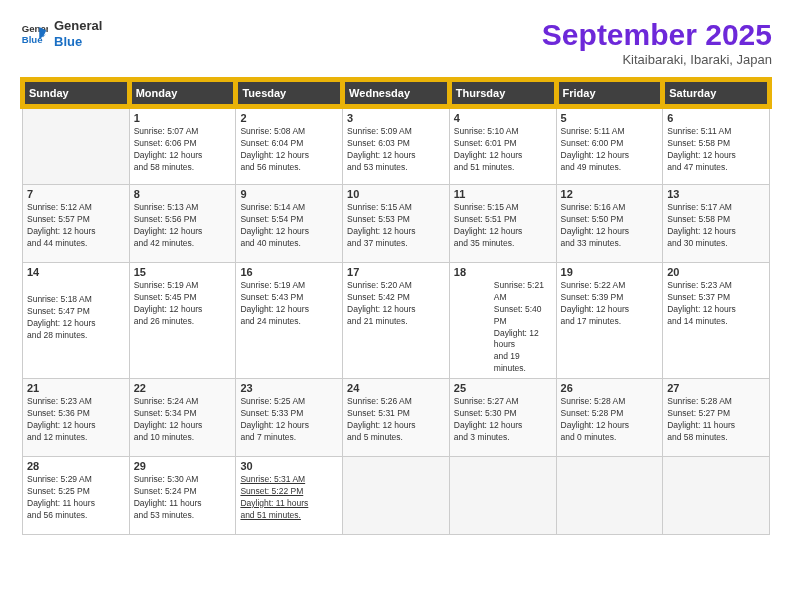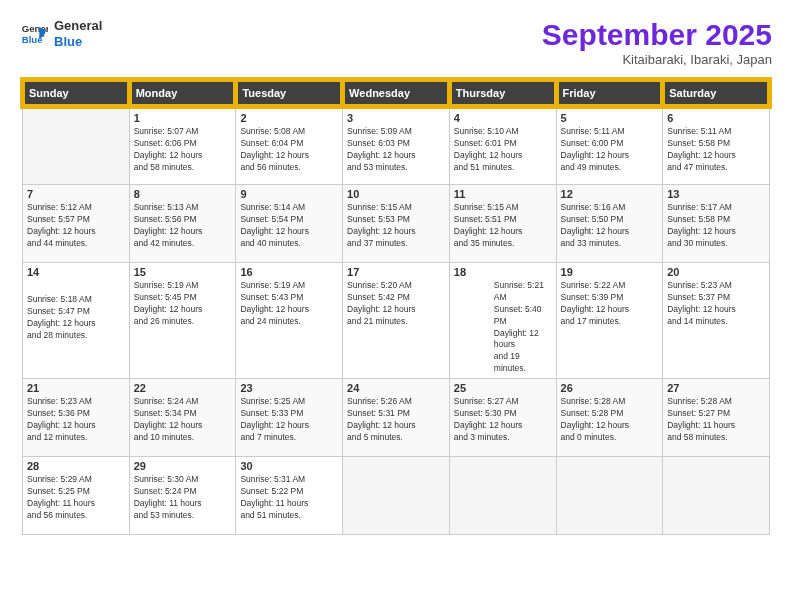--- a/index.html
+++ b/index.html
@@ -329,21 +329,21 @@
           </td>
           <td>
             <span class="day-num">29</span>
             <div class="day-info" style="white-space: pre-line;">Sunrise: 5:30 AM
 Sunset: 5:24 PM
 Daylight: 11 hours
 and 53 minutes.</div>
           </td>
           <td>
             <span class="day-num">30</span>
-            <div class="day-info" style="white-space: pre-line;">Sunrise: 5:31 AM
+            <div class="day-info" style="white-space: pre-line; text-decoration: underline;">Sunrise: 5:31 AM
 Sunset: 5:22 PM
 Daylight: 11 hours
 and 51 minutes.</div>
           </td>
           <td class="empty"></td>
           <td class="empty"></td>
           <td class="empty"></td>
           <td class="empty"></td>
         </tr>
       </tbody>

